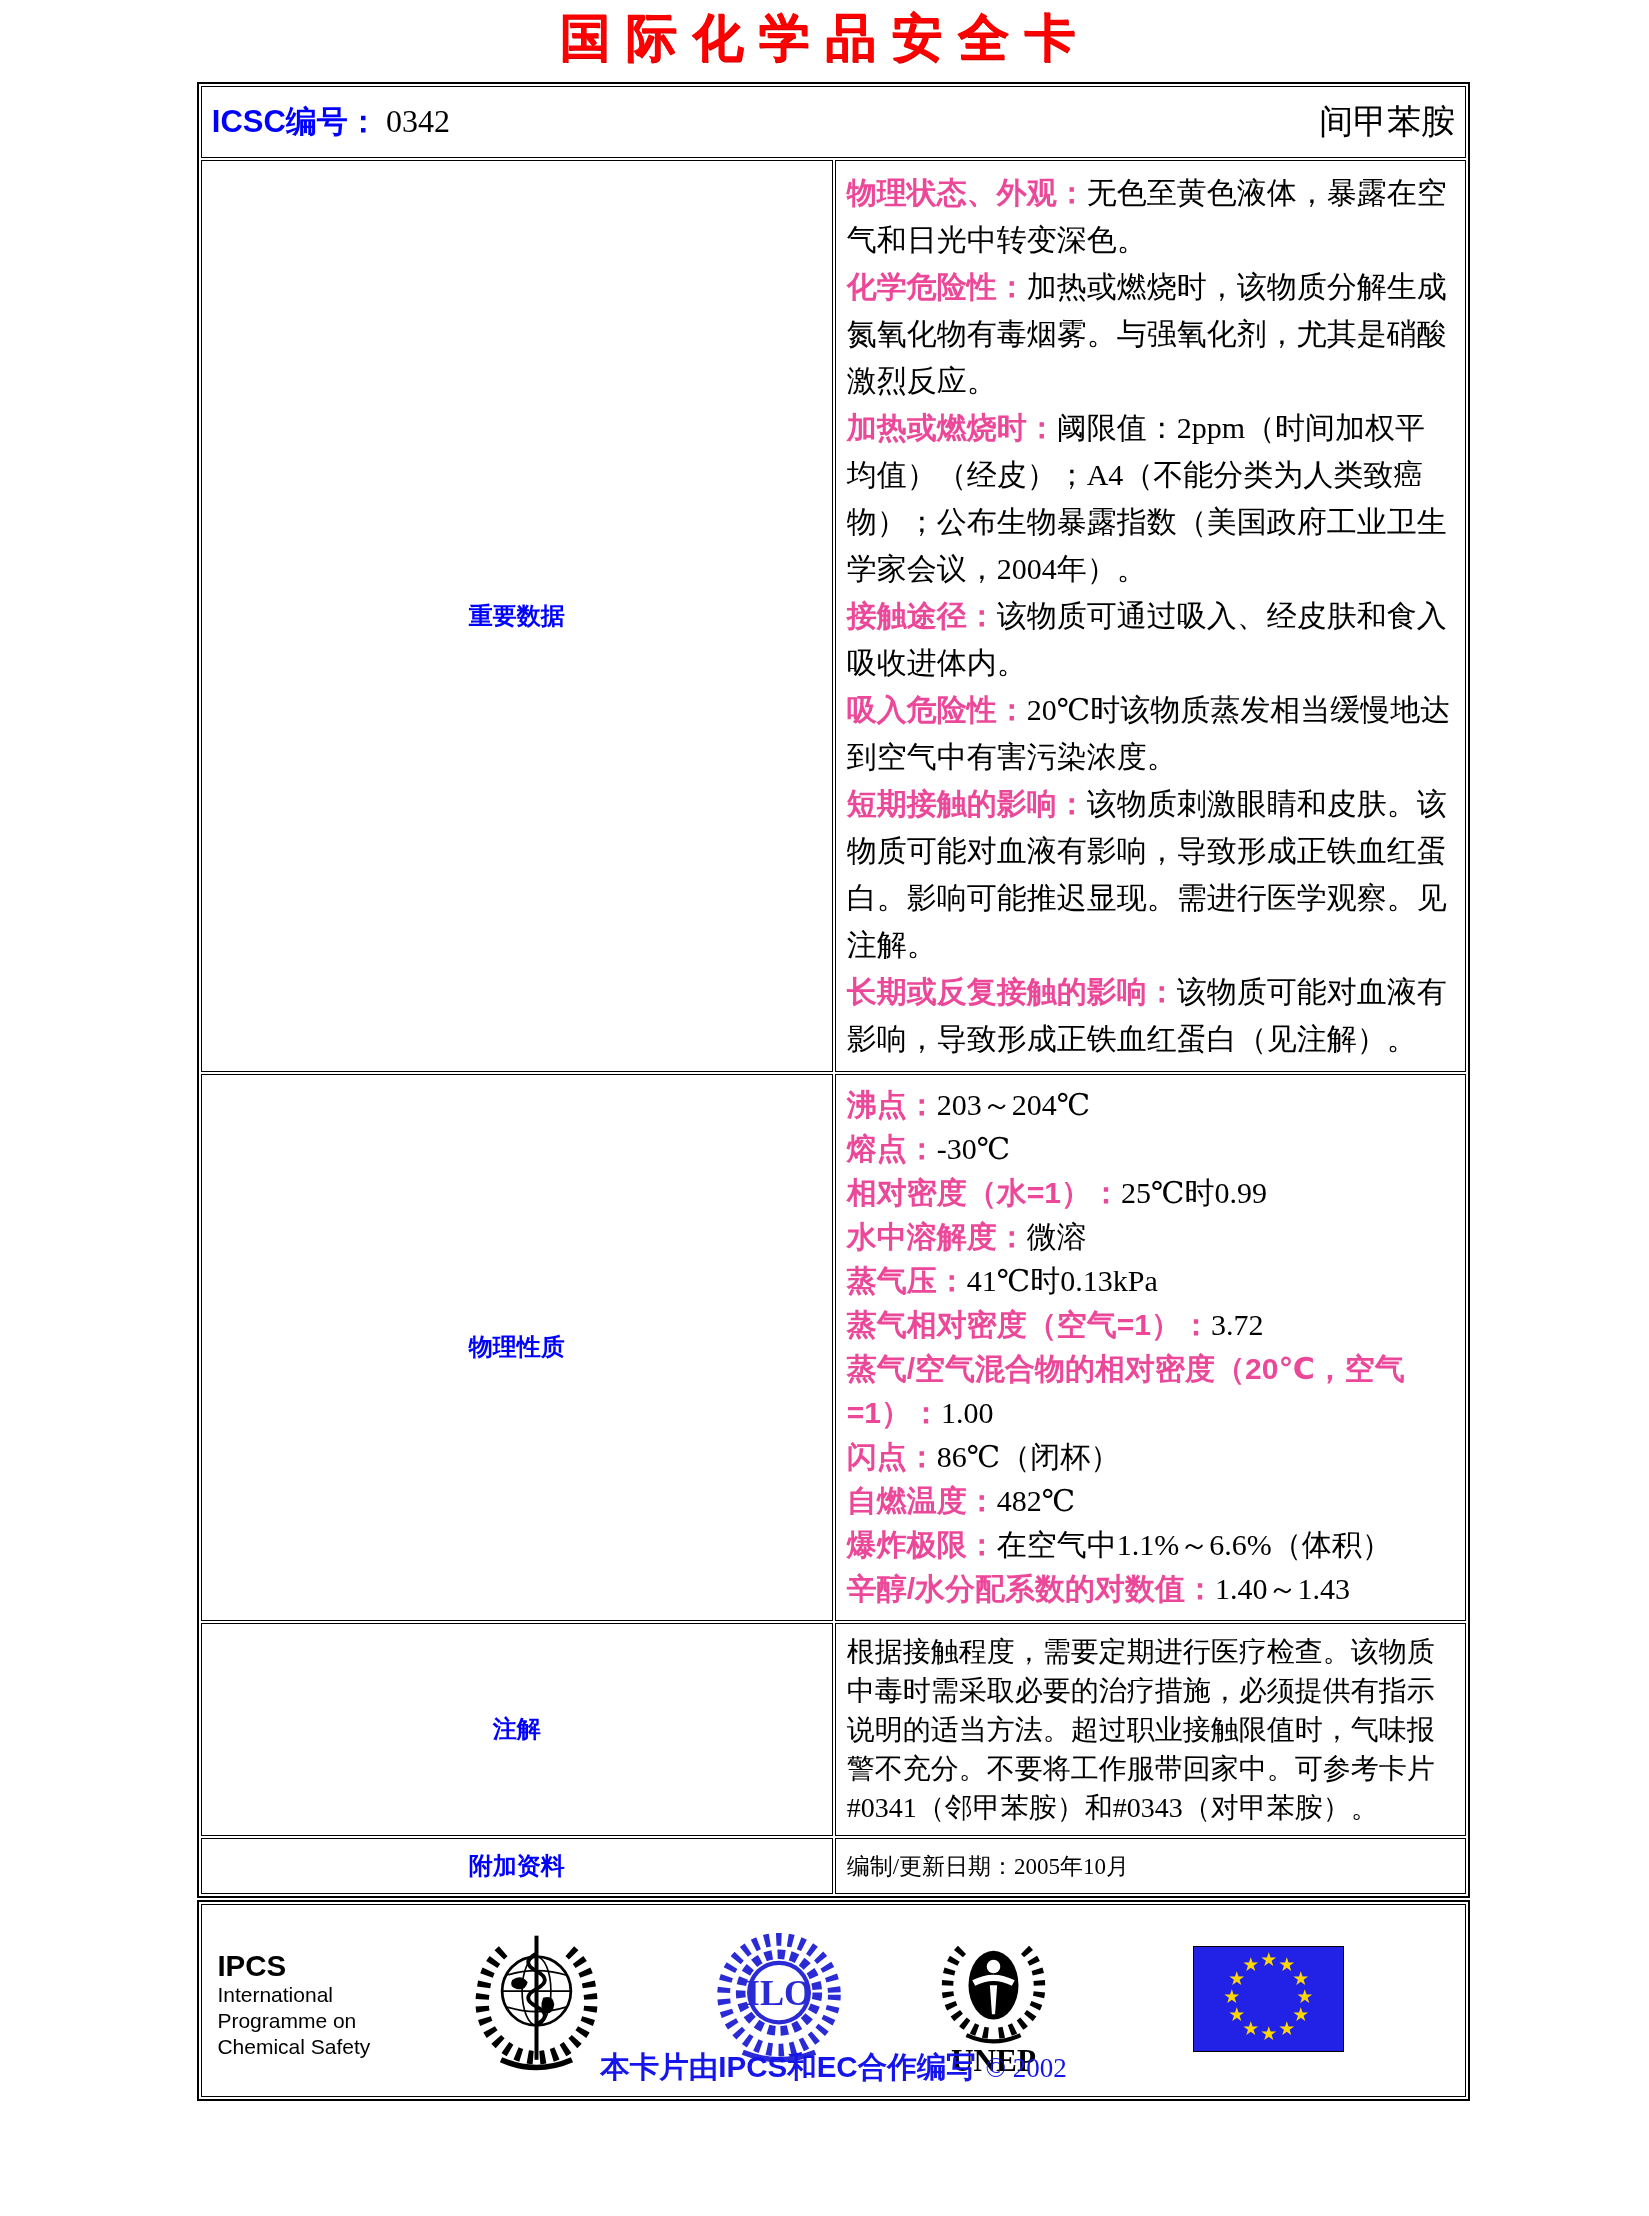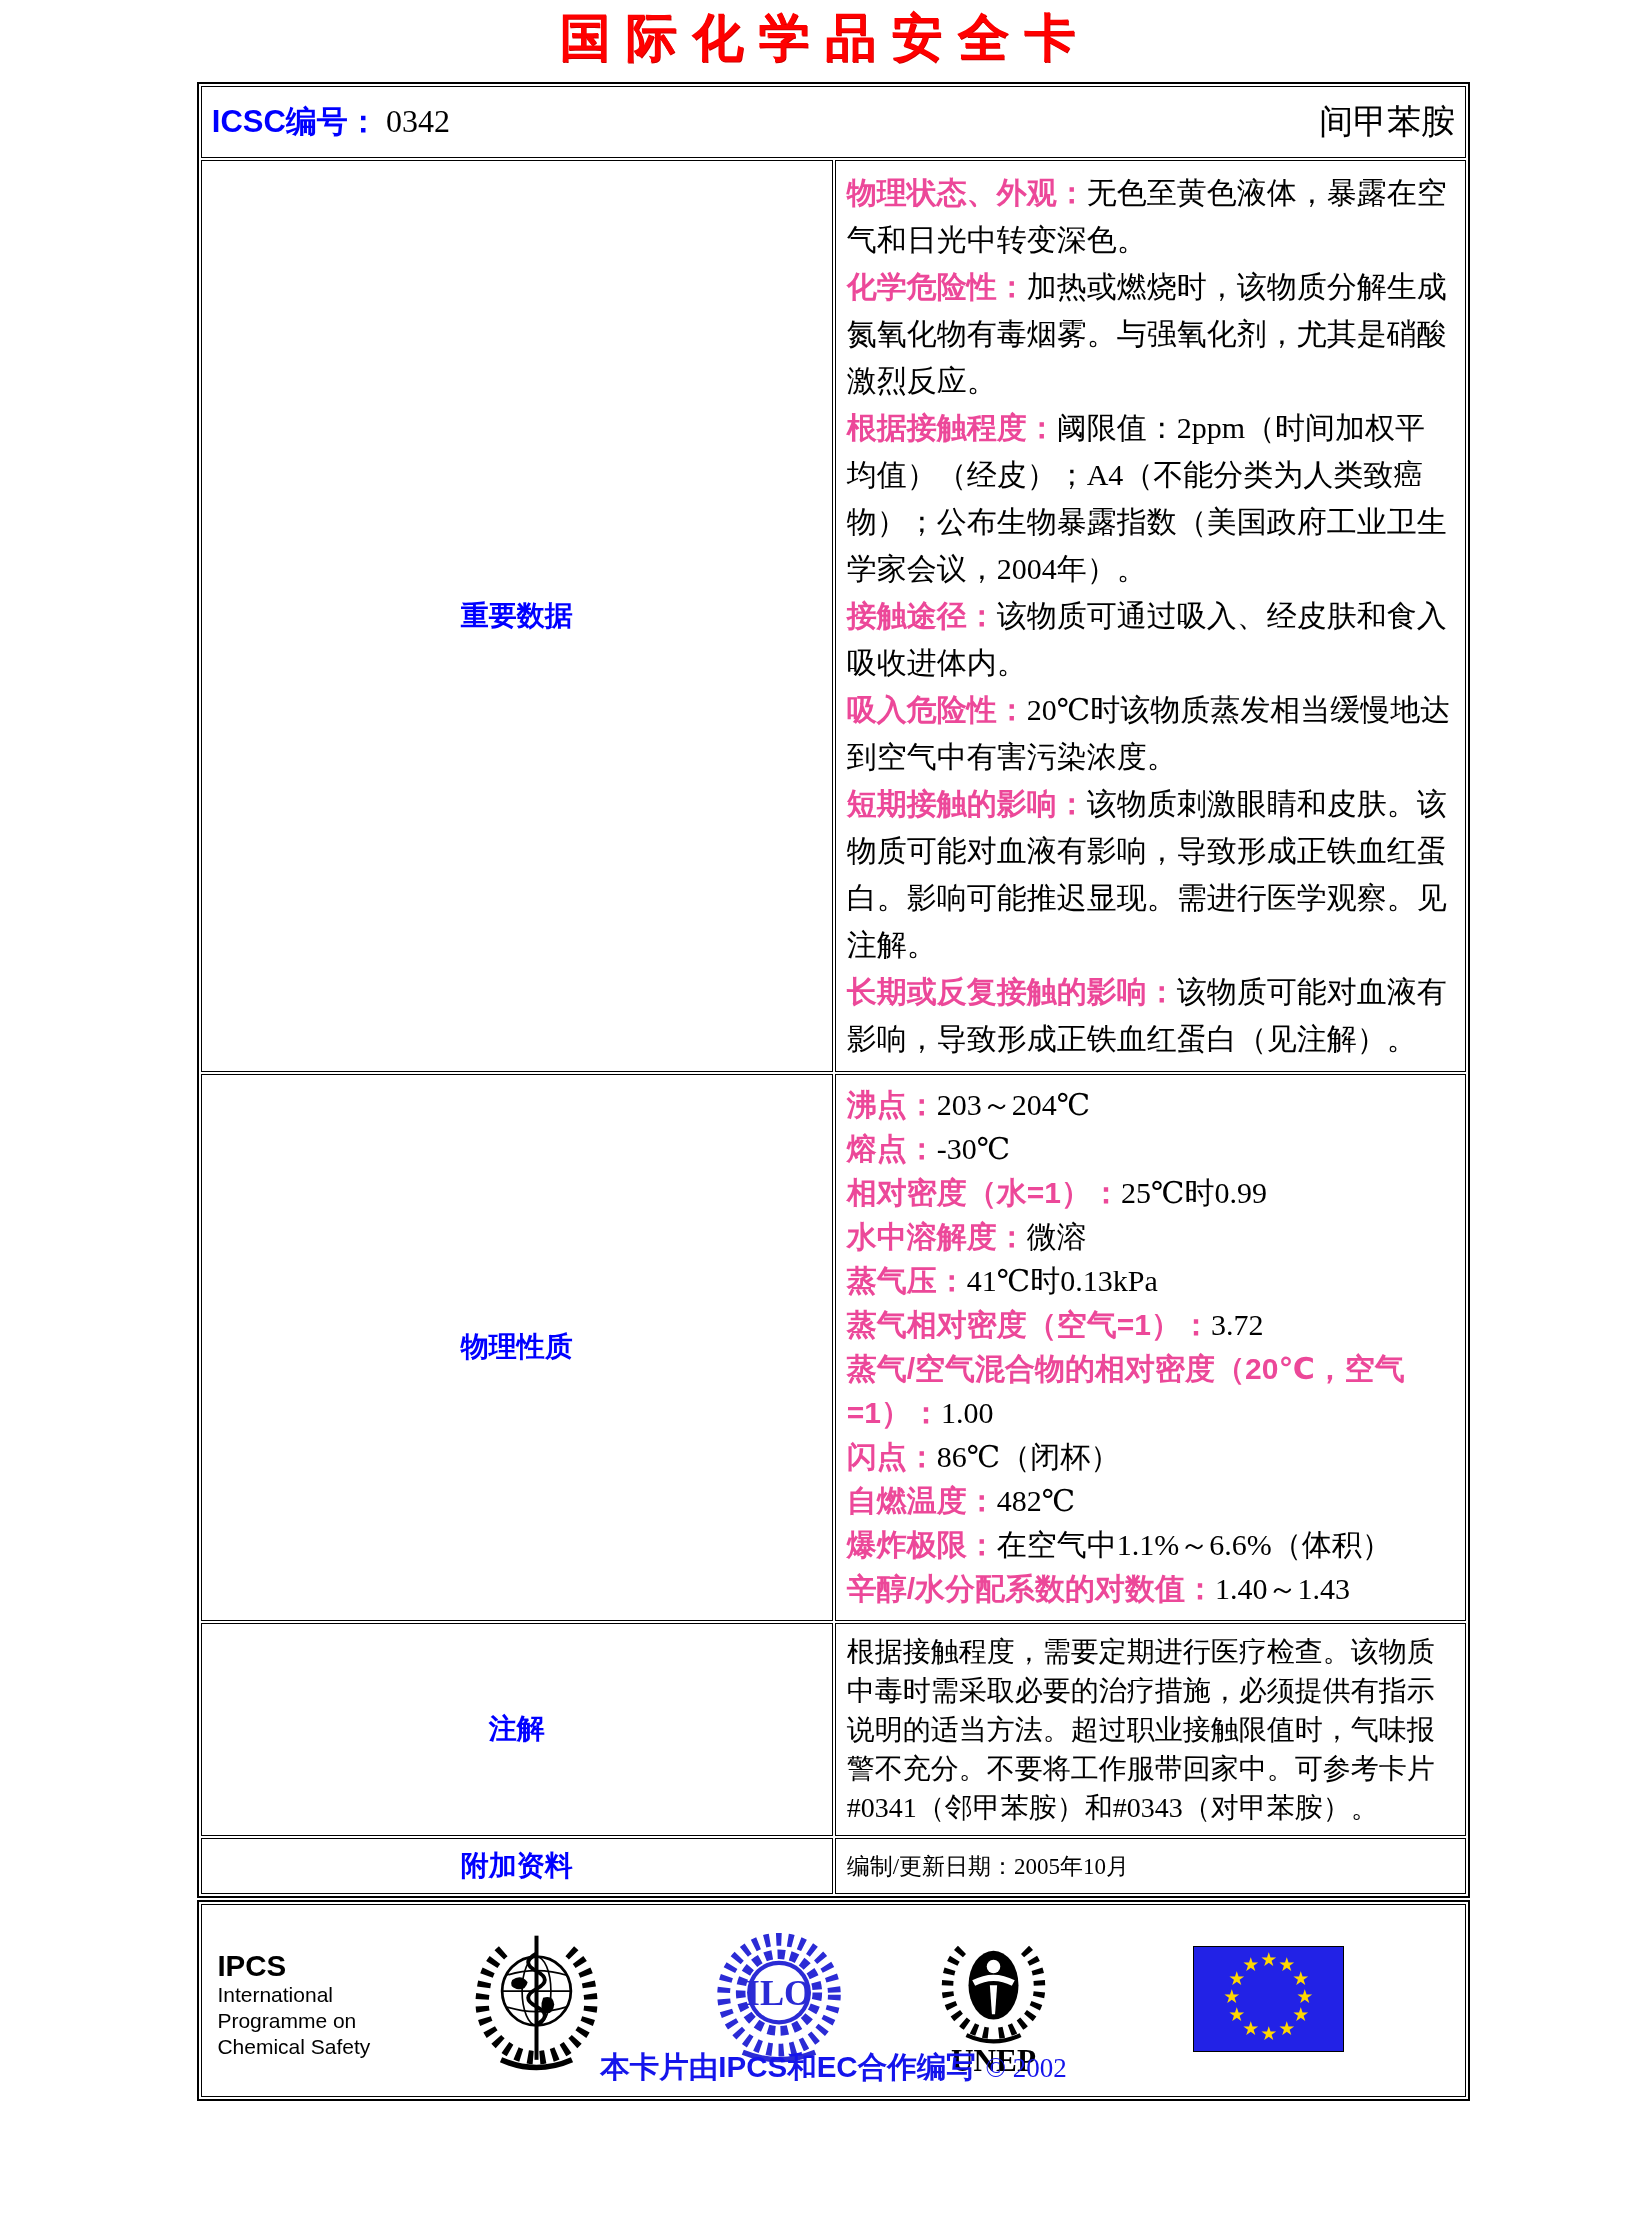--- a/index.html
+++ b/index.html
@@ -15,21 +15,21 @@
 
   
   .wrap{position:absolute;left:197px;top:82px;width:1273px;}
   table{border-collapse:separate;border-spacing:2.8px;border:2.1px solid #000;
         width:1273px;background:#fff;table-layout:fixed;}
   td{border:1.4px solid #000;vertical-align:middle;background:#fff;}
   table + table{margin-top:2.1px;}
 
   .lblcell{width:177px;text-align:center;
            font-family:"Liberation Sans","DejaVu Sans",sans-serif;
-           font-weight:bold;font-size:28px;color:#0000FF;}
+           font-weight:bold;font-size:24px;color:#0000FF;}
   .content{padding:8.4px 11.2px;vertical-align:top;}
 
   
   .r1cell{height:70px;padding:0 9.8px;}
   .r1flex{display:flex;justify-content:space-between;align-items:center;}
   .icsc-lab{font-family:"Liberation Sans","DejaVu Sans",sans-serif;
             font-weight:bold;font-size:31px;color:#0000FF;}
   .icsc-num{font-size:32px;margin-left:7px;}
   .chem-name{font-size:34px;}
 
@@ -91,21 +91,21 @@
           <div>
   <div class="para">
     <span class="plabel">物理状态、外观：</span><span class="ptext">无色至黄色液体，暴露在空气和日光中转变深色。</span>
   </div>
 
   <div class="para">
     <span class="plabel">化学危险性：</span><span class="ptext">加热或燃烧时，该物质分解生成氮氧化物有毒烟雾。与强氧化剂，尤其是硝酸激烈反应。</span>
   </div>
 
   <div class="para">
-    <span class="plabel">根据接触程度：</span><span class="ptext">阈限值：2ppm（时间加权平均值）（经皮）；A4（不能分类为人类致癌物）；公布生物暴露指数（美国政府工业卫生学家会议，2004年）。</span>
+    <span class="plabel">加热或燃烧时：</span><span class="ptext">阈限值：2ppm（时间加权平均值）（经皮）；A4（不能分类为人类致癌物）；公布生物暴露指数（美国政府工业卫生学家会议，2004年）。</span>
   </div>
 
   <div class="para">
     <span class="plabel">接触途径：</span><span class="ptext">该物质可通过吸入、经皮肤和食入吸收进体内。</span>
   </div>
 
   <div class="para">
     <span class="plabel">吸入危险性：</span><span class="ptext">20℃时该物质蒸发相当缓慢地达到空气中有害污染浓度。</span>
   </div>
 

